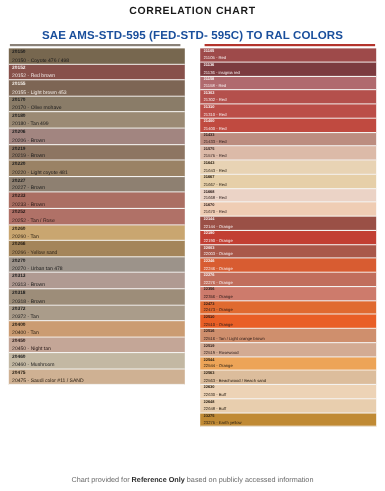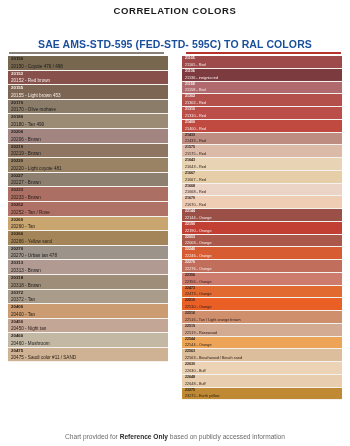--- a/index.html
+++ b/index.html
@@ -12,21 +12,21 @@
   .page{position:relative;width:350px;height:446px;box-sizing:border-box;}
 
   
   .header{padding-top:5px;text-align:center;}
   .title{
     font-size:9.5px;font-weight:bold;color:#1a1a1a;
     letter-spacing:.6px;line-height:12px;
   }
   .subtitle{
     font-size:10.5px;font-weight:bold;color:#1a4f9c;
-    letter-spacing:.1px;line-height:14px;margin-top:20px;
+    letter-spacing:.1px;line-height:14px;margin-top:8px;
     white-space:nowrap;
   }
   .rule-row{
     display:flex;justify-content:space-between;
     padding:0 9px;margin-top:1px;
   }
   .rule{height:2px;width:155px;}
   .rule.left{background:#8a8279;}
   .rule.right{background:#b4342c;}
 
@@ -65,21 +65,21 @@
     text-align:center;font-size:6.6px;color:#6b6b6b;
   }
   .footer b{color:#2b2b2b;font-weight:bold;}
 </style>
 </head>
 <body>
 
 <div class="page">
 
   <div class="header">
-    <div class="title">CORRELATION COLORS</div>
+    <div class="title">CORRELATION CHART</div>
     <div class="subtitle">SAE AMS-STD-595 (FED-STD- 595C) TO RAL COLORS</div>
     <div class="rule-row">
       <div class="rule left" style="background: rgb(138, 130, 121);"></div>
       <div class="rule right" style="background: rgb(180, 52, 44);"></div>
     </div>
   </div>
 
   <div class="columns">
     <div class="col left" id="left-col">
         <div class="row" style="background: rgb(119, 103, 79); color: rgb(28, 28, 28);">

